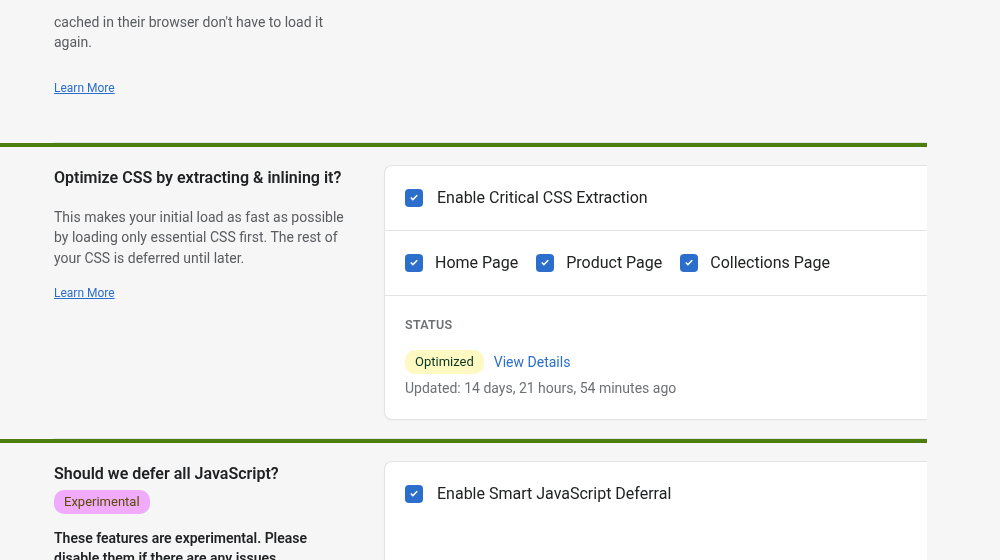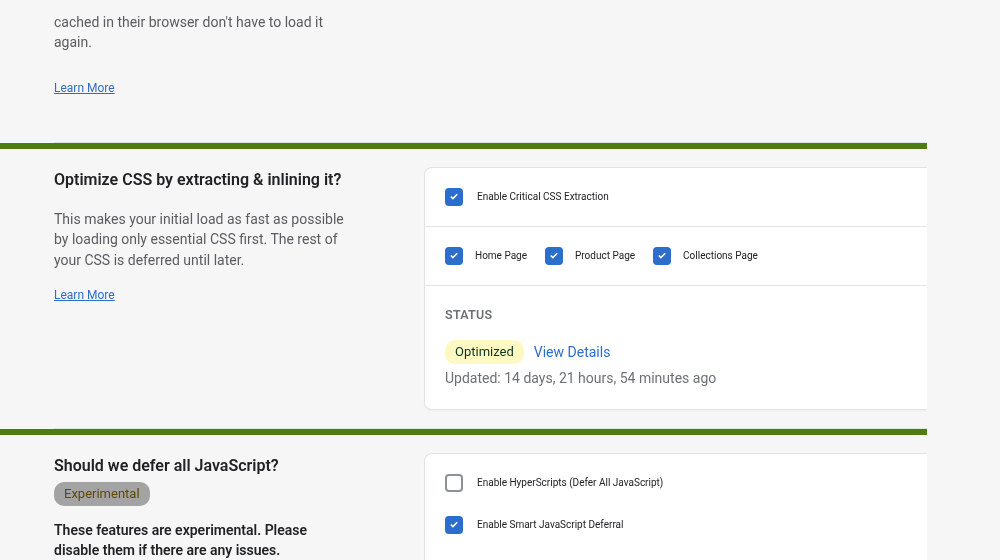--- a/index.html
+++ b/index.html
@@ -17,23 +17,22 @@
     }
     .container {
       width: 927px;
       height: 560px;
       overflow: hidden;
       position: relative;
       margin-top: 12px;
     }
     .section {
       display: flex;
-      border-top: 6px solid #4d7c0f;
+      border-top: 4px solid #4d7c0f;
       padding-top: 0;
-      gap: 40px;
     }
     .left-col {
       width: 384px;
       flex-shrink: 0;
       padding: 20px 30px 30px 54px;
     }
     .right-col {
       flex: 1;
       background: #ffffff;
       border: 1px solid #e1e3e5;
@@ -96,21 +95,21 @@
     }
     .checkbox.unchecked {
       background: #fff;
       border: 2px solid #8c9196;
     }
     .checkbox svg {
       width: 12px;
       height: 12px;
     }
     .checkbox-label {
-      font-size: 10px;
+      font-size: 16px;
       color: #202223;
     }
     .sub-heading {
       font-size: 12.5px;
       font-weight: 600;
       color: #6d7175;
       letter-spacing: 0.02em;
       margin-bottom: 16px;
     }
     .checkbox-group {
@@ -133,21 +132,21 @@
       padding: 2px 10px;
       border-radius: 10px;
       font-size: 13px;
       font-weight: 400;
     }
     .badge.green {
       background: #fef9c3;
       color: #0a3622;
     }
     .badge.yellow {
-      background: #a3a3a3;
+      background: #f0abfc;
       color: #5c4a00;
     }
     .link-text {
       color: #2c6ecb;
       font-size: 14px;
       cursor: pointer;
     }
     .updated-text {
       font-size: 14px;
       color: #6d7175;
@@ -245,24 +244,20 @@
     <div class="left-col">
       <h2 class="section-title" style="margin-bottom:6px;">Should we defer all JavaScript?</h2>
       <div class="badge-inline">
         <span class="badge yellow">Experimental</span>
       </div>
       <p class="section-desc bold">These features are experimental. Please disable them if there are any issues.</p>
     </div>
     <div class="right-col">
       <div class="card-row">
         <div class="checkbox-row">
-          <div class="checkbox unchecked"></div>
-          <span class="checkbox-label">Enable HyperScripts (Defer All JavaScript)</span>
-        </div>
-        <div class="checkbox-row">
           <div class="checkbox checked">
             <svg viewBox="0 0 16 16">
                 <path fill="#fff" d="M6.5 11.5L3 8l1.4-1.4 2.1 2.1 5.1-5.1L13 5z"></path>
               </svg>
           </div>
           <span class="checkbox-label">Enable Smart JavaScript Deferral</span>
         </div>
       </div>
     </div>
   </div>

